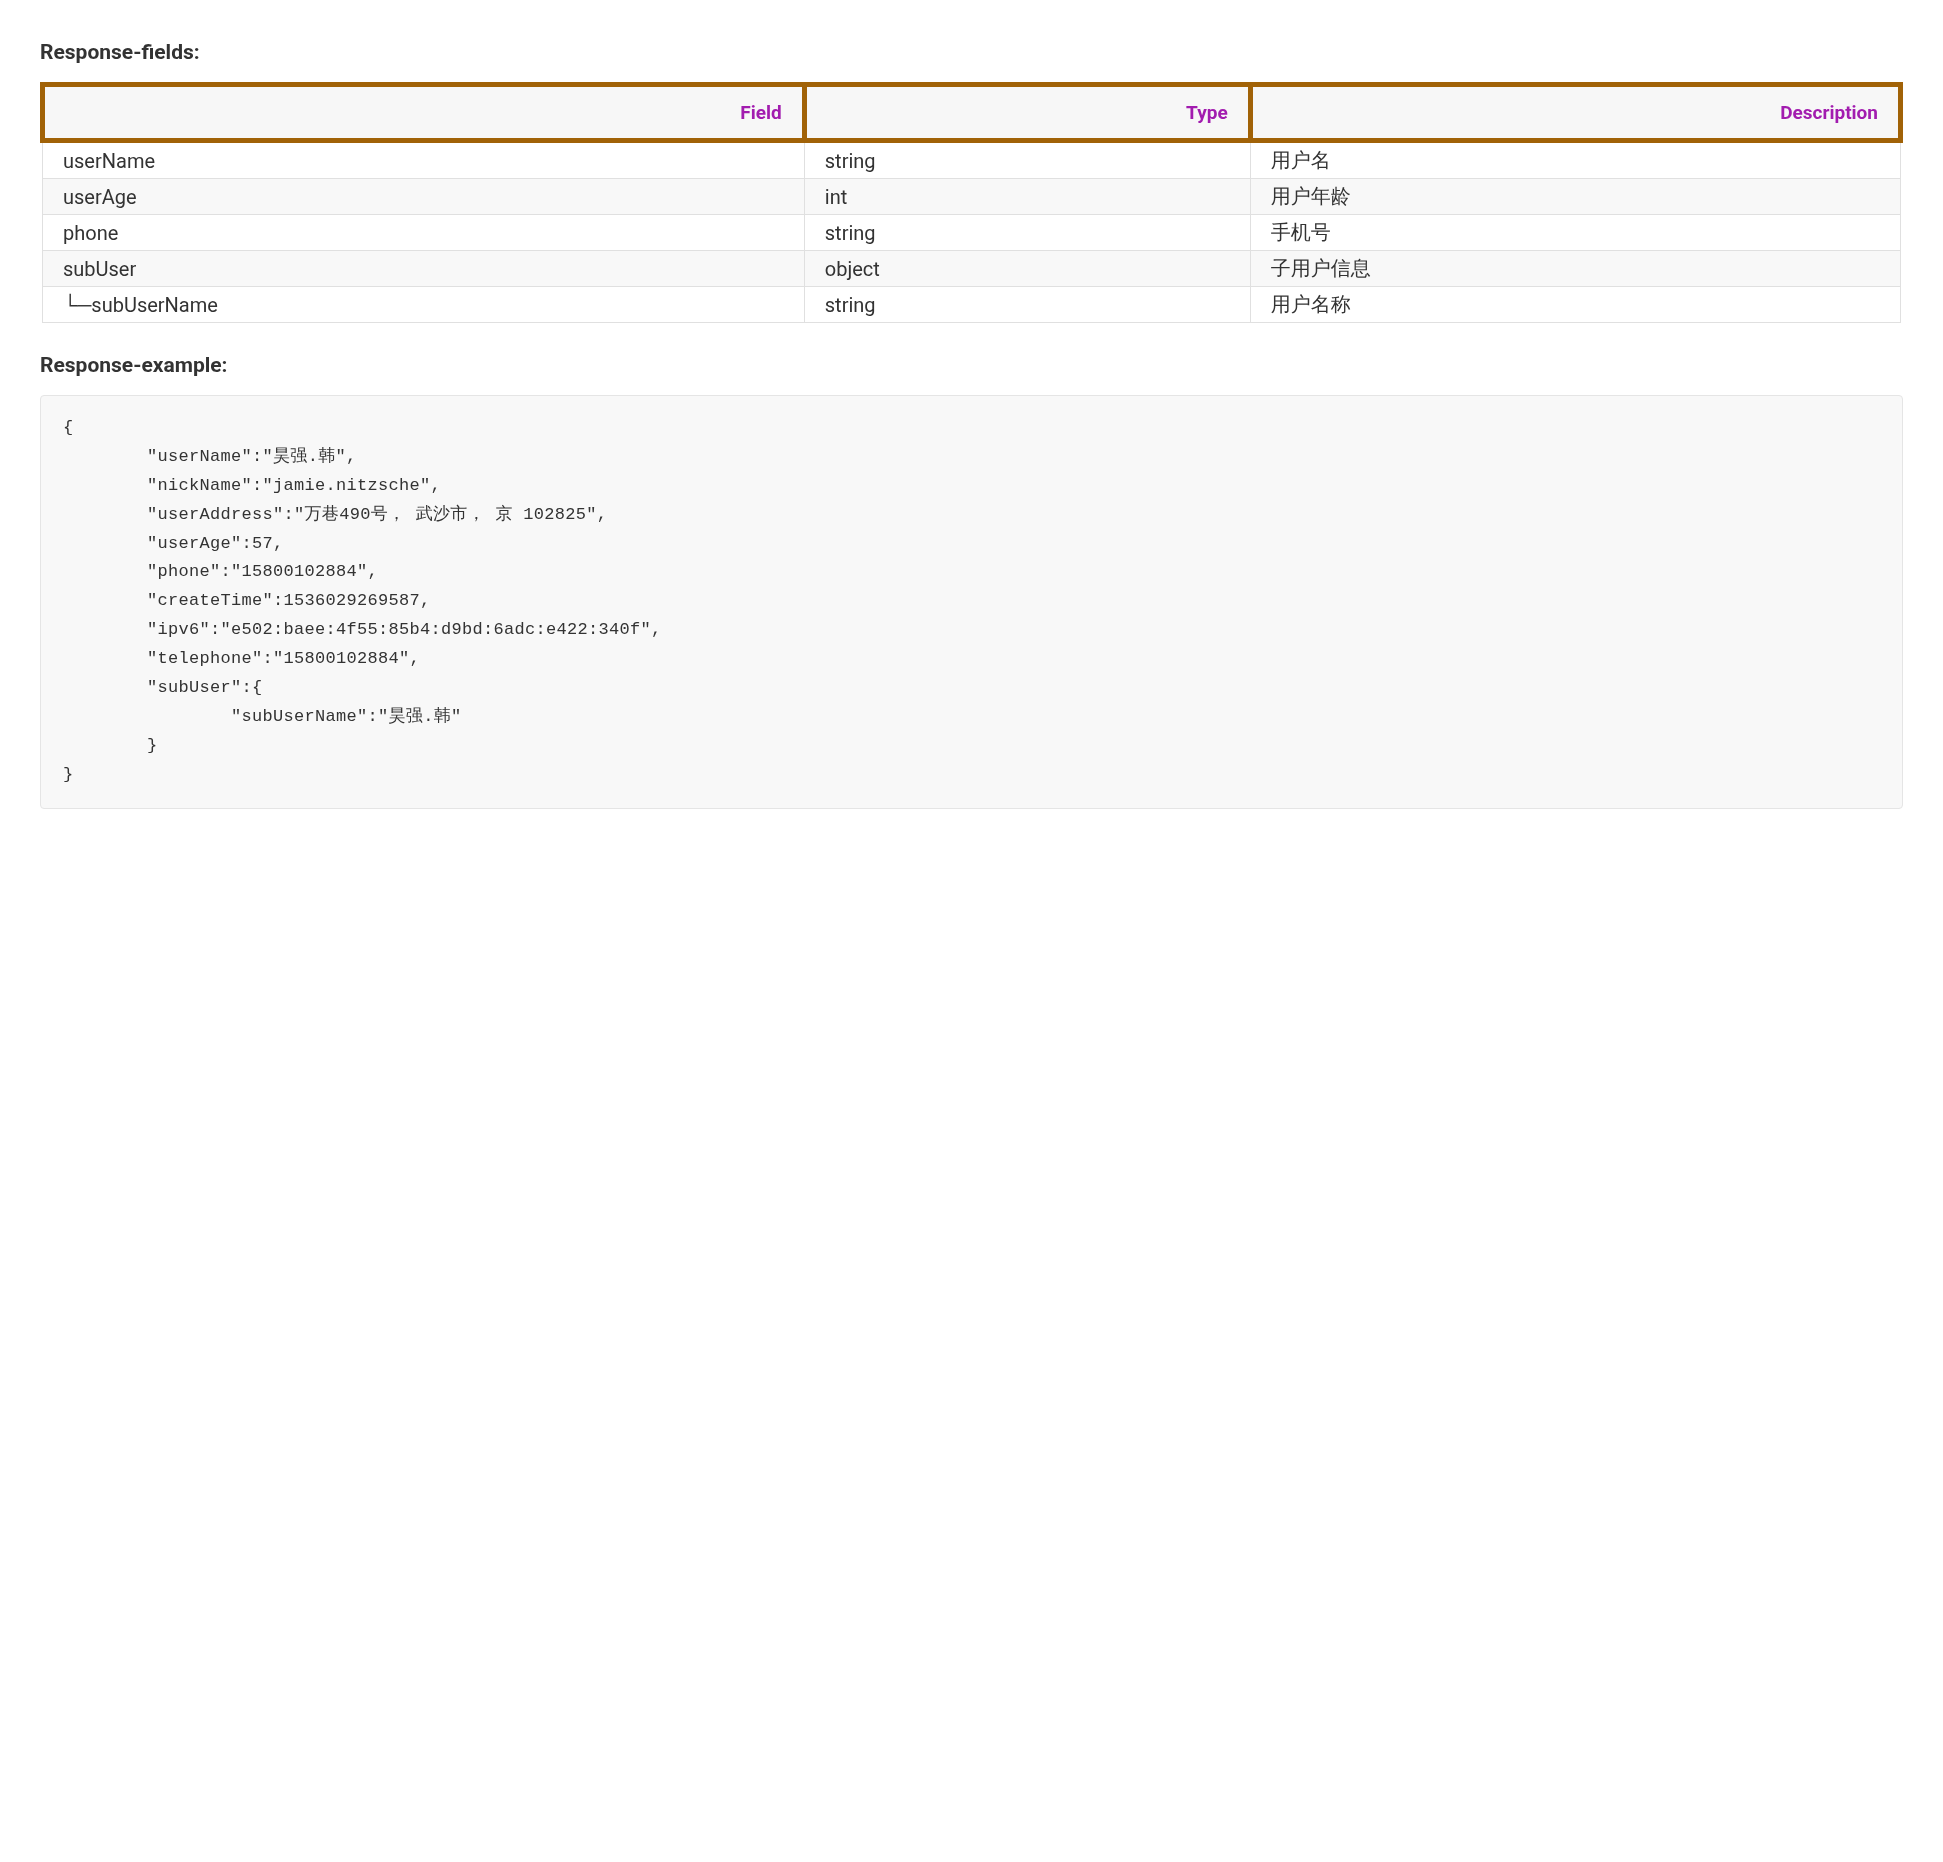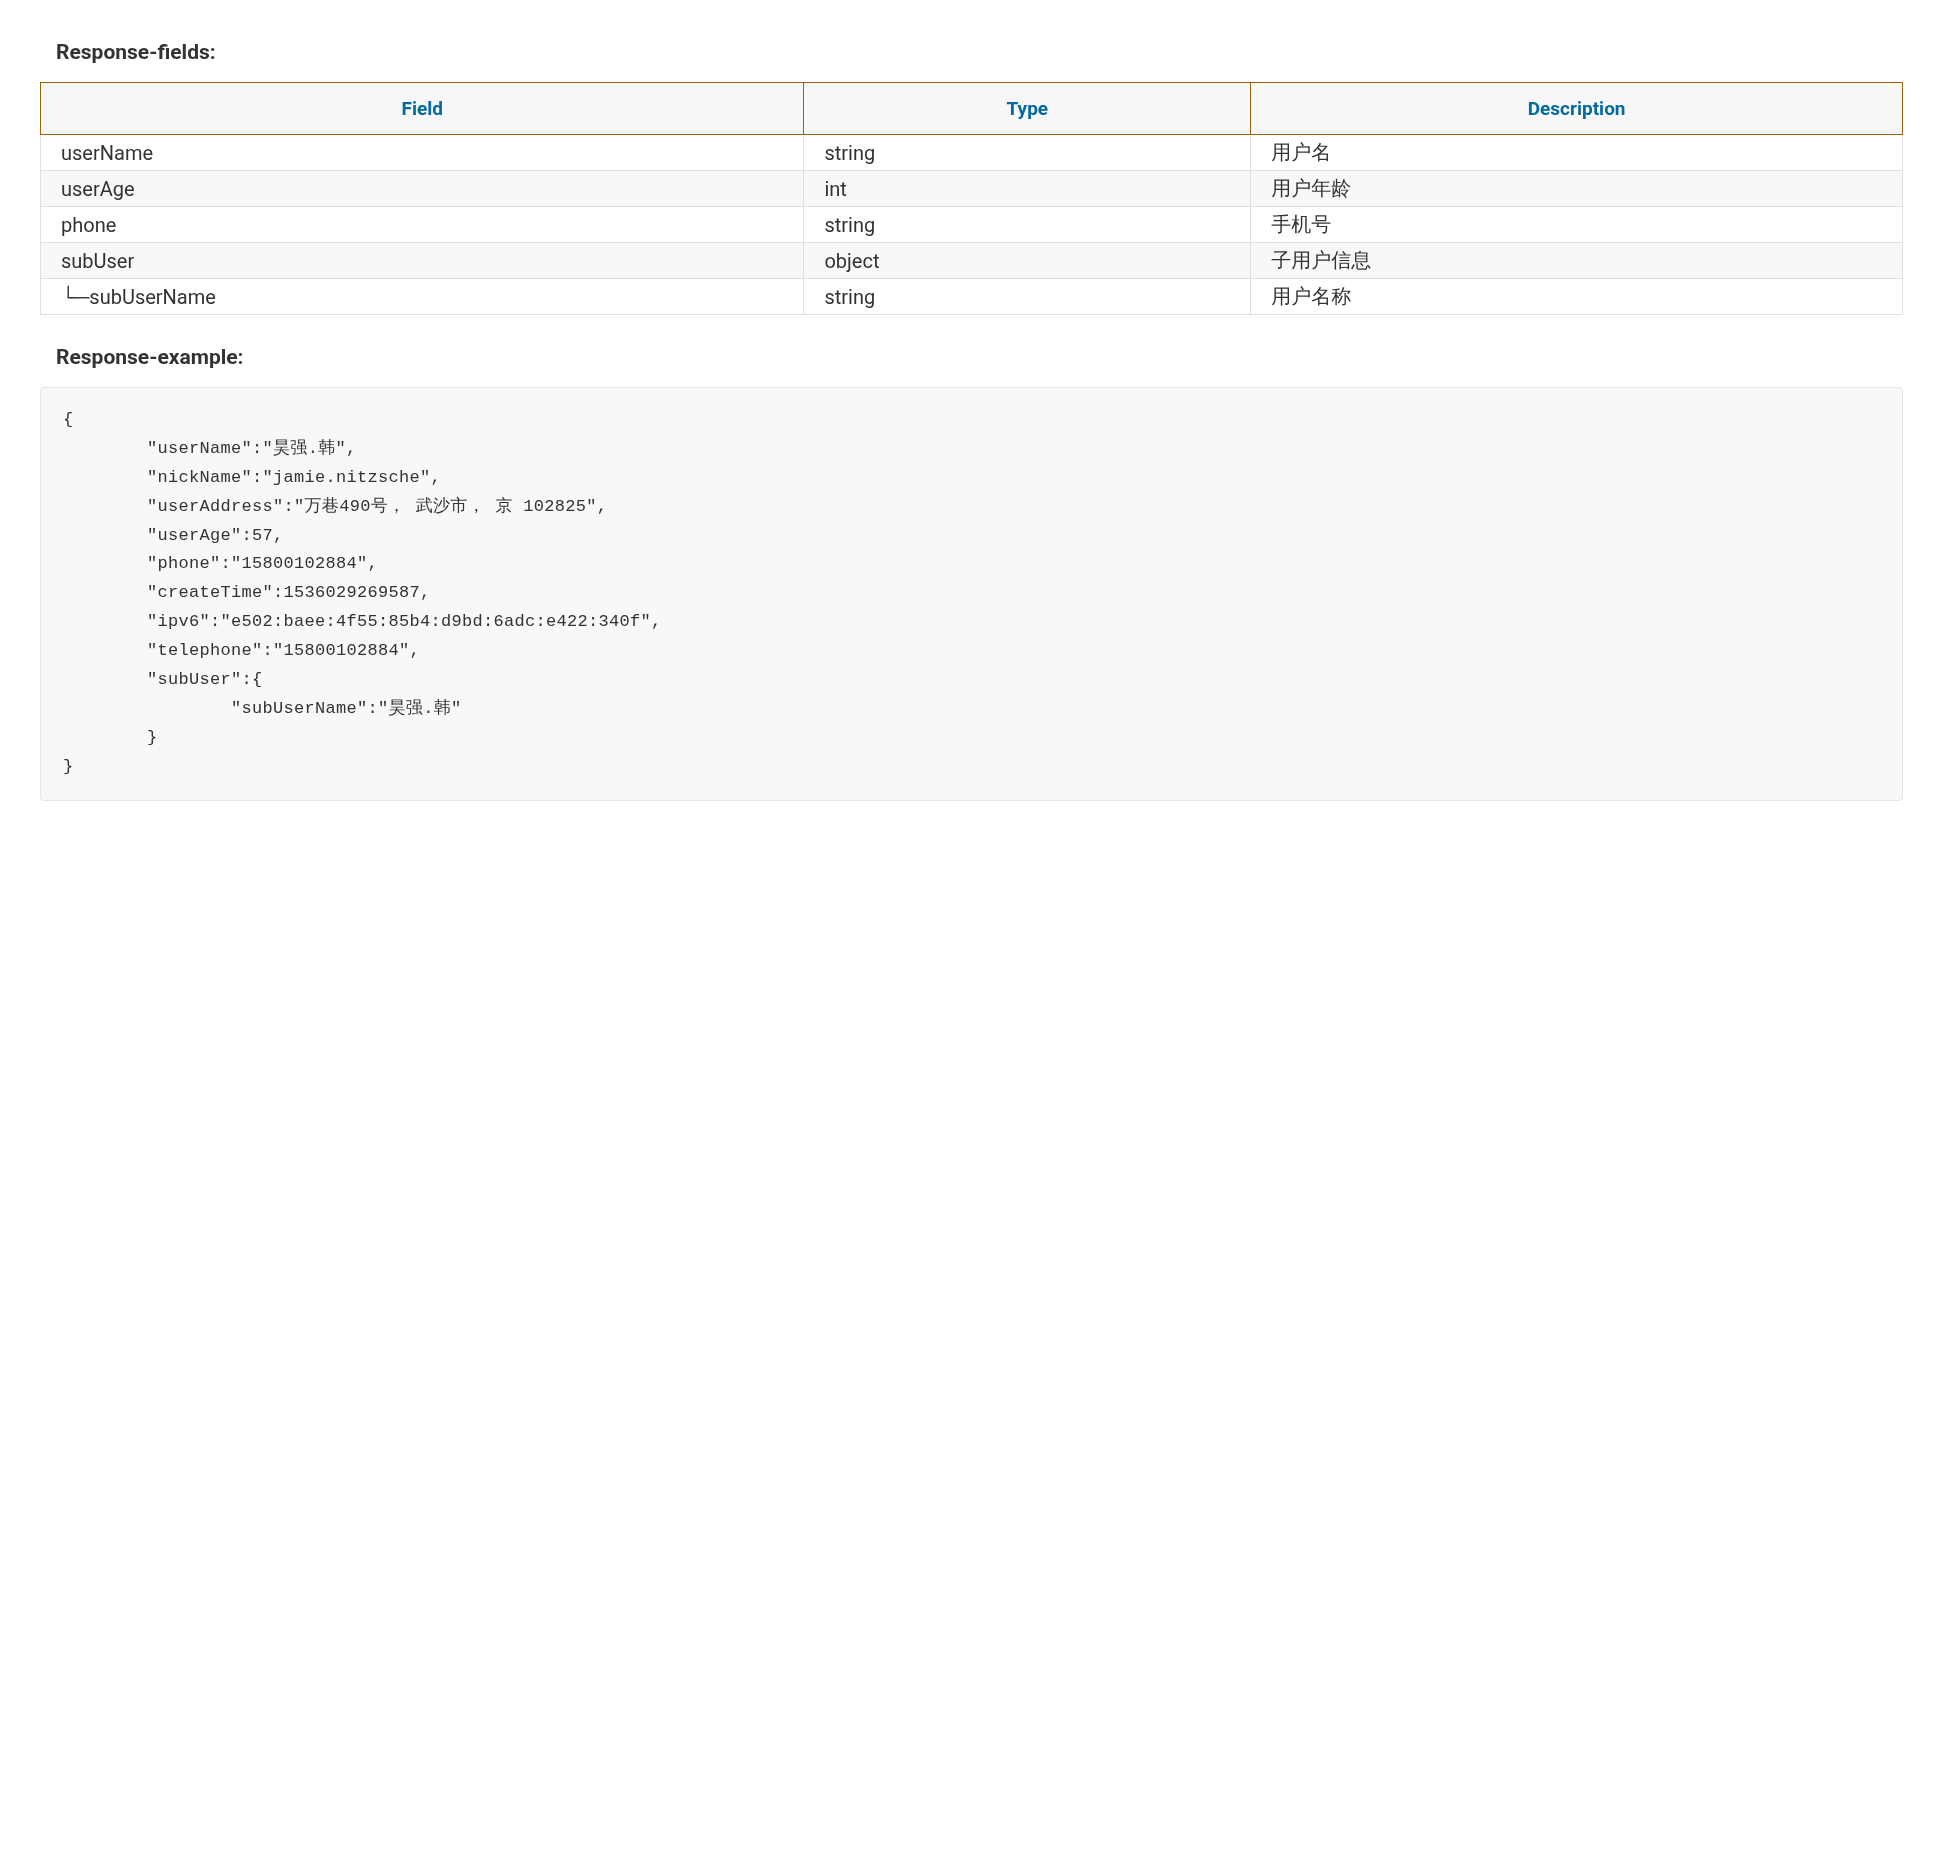--- a/index.html
+++ b/index.html
@@ -10,38 +10,38 @@
       margin: 0;
       padding: 40px;
       background: #ffffff;
       color: #333;
       font-size: 16px;
     }
     .section-heading {
       font-weight: 700;
       font-size: 21px;
       color: #333;
-      margin: 0 0 18px 16px;
+      margin: 0 0 18px 0;
     }
     .fields-table {
       width: 100%;
       border-collapse: collapse;
       border: 1px solid #e0e0e0;
       margin-bottom: 30px;
     }
     .fields-table thead tr {
       background: #f7f7f7;
     }
     .fields-table th {
-      text-align: center;
+      text-align: right;
       font-weight: 700;
       padding: 14px 20px;
-      border: 1px solid #a16207;
+      border: 5px solid #a16207;
       font-size: 19px;
-      color: #0369a1;
+      color: #a21caf;
     }
     .fields-table td {
       padding: 4px 20px;
       border: 1px solid #e0e0e0;
       font-size: 20px;
       color: #333;
     }
     .fields-table tbody tr:nth-child(odd) {
       background: #ffffff;
     }

